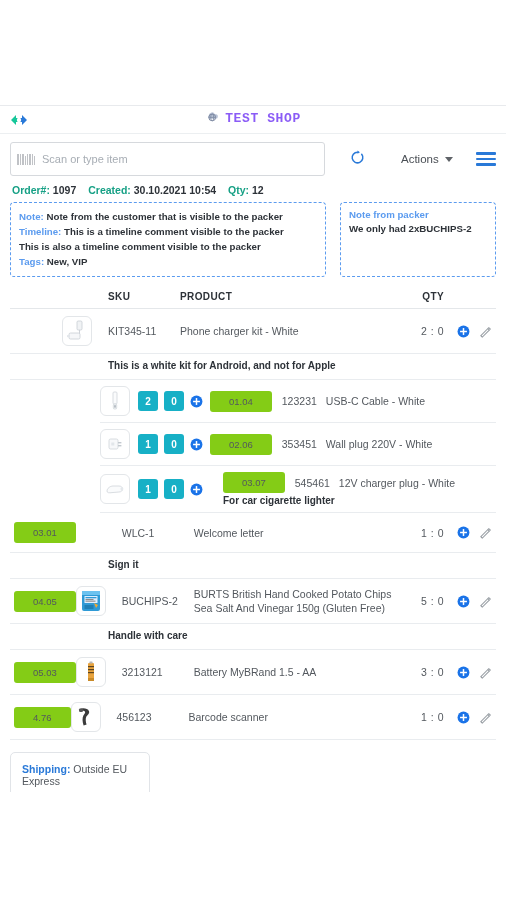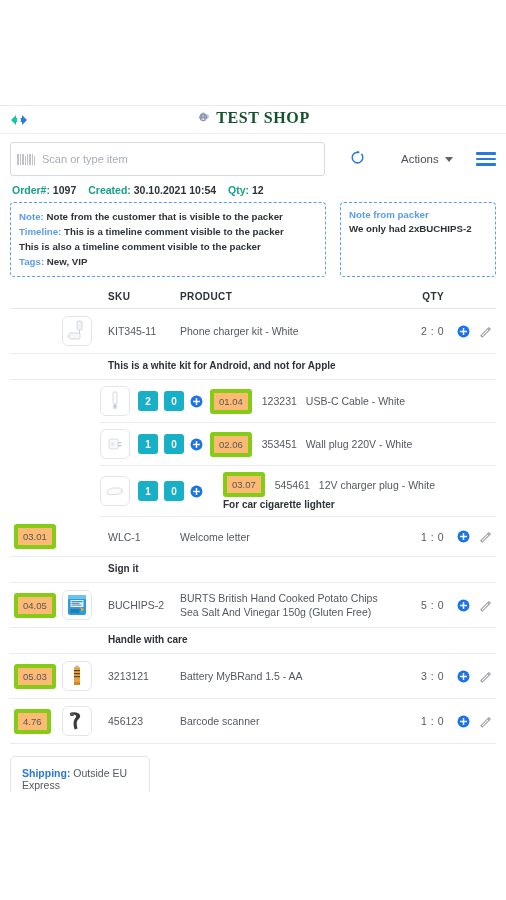--- a/index.html
+++ b/index.html
@@ -27,22 +27,22 @@
     display: flex; align-items: center;
     background: #fff;
     border-bottom: 1px solid #eceff1;
   }
   .brand-left { position: absolute; left: 8px; top: 4px; width: 22px; height: 20px; }
   .shop-logo {
     position: absolute; left: 0; right: 0; top: 3px;
     display: flex; align-items: center; justify-content: center; gap: 5px;
   }
   .shop-name {
-    font-size: 16px; font-weight: bold; color: #14532d;
-    letter-spacing: 0.6px; font-family: Liberation Serif, serif;
+    font-size: 13px; font-weight: bold; color: #8b5cf6;
+    letter-spacing: 0.6px; font-family: Liberation Mono, monospace;
   }
 
   
   .toolbar {
     display: flex; align-items: center;
     padding: 8px 10px 6px 10px; gap: 0;
   }
   .scanbox {
     flex: 0 0 315px; height: 24px;
     border: 1px solid #d6d9dd; border-radius: 3px;
@@ -111,22 +111,22 @@
     display: flex; align-items: center;
     margin: 0 10px; padding: 7px 0;
     border-bottom: 1px solid #e9ecef;
     min-height: 40px;
   }
   .sku-txt { font-size: 10.5px; color: #53585e; }
   .prod-txt { font-size: 10.5px; color: #53585e; line-height: 1.35; }
   .qty-txt { font-size: 10.5px; color: #53585e; letter-spacing: .5px; }
 
   .locbox {
-    display: inline-block; border: 4px solid #84cc16; border-radius: 3px;
-    padding: 3px 5px; font-size: 9.5px; color: #53585e; background: #fdba74;
+    display: inline-block; border: 2px solid #84cc16; border-radius: 3px;
+    padding: 3px 17px; font-size: 9.5px; color: #53585e; background: #84cc16;
     min-width: 34px; text-align: center;
   }
 
   .thumb {
     width: 30px; height: 30px; border: 1px solid #e3e6e9; border-radius: 6px;
     background: #fff; display: flex; align-items: center; justify-content: center;
     overflow: hidden;
   }
 
   .plus-ic { display: inline-flex; vertical-align: middle; cursor: pointer; }

